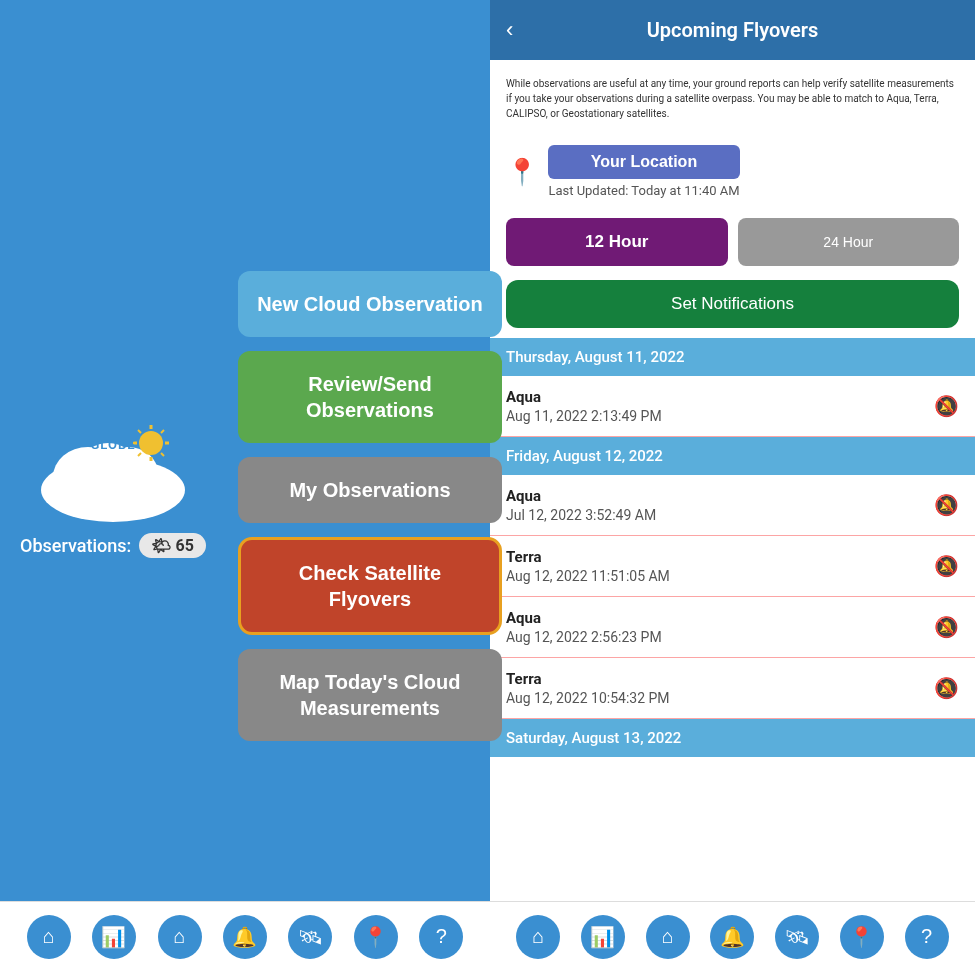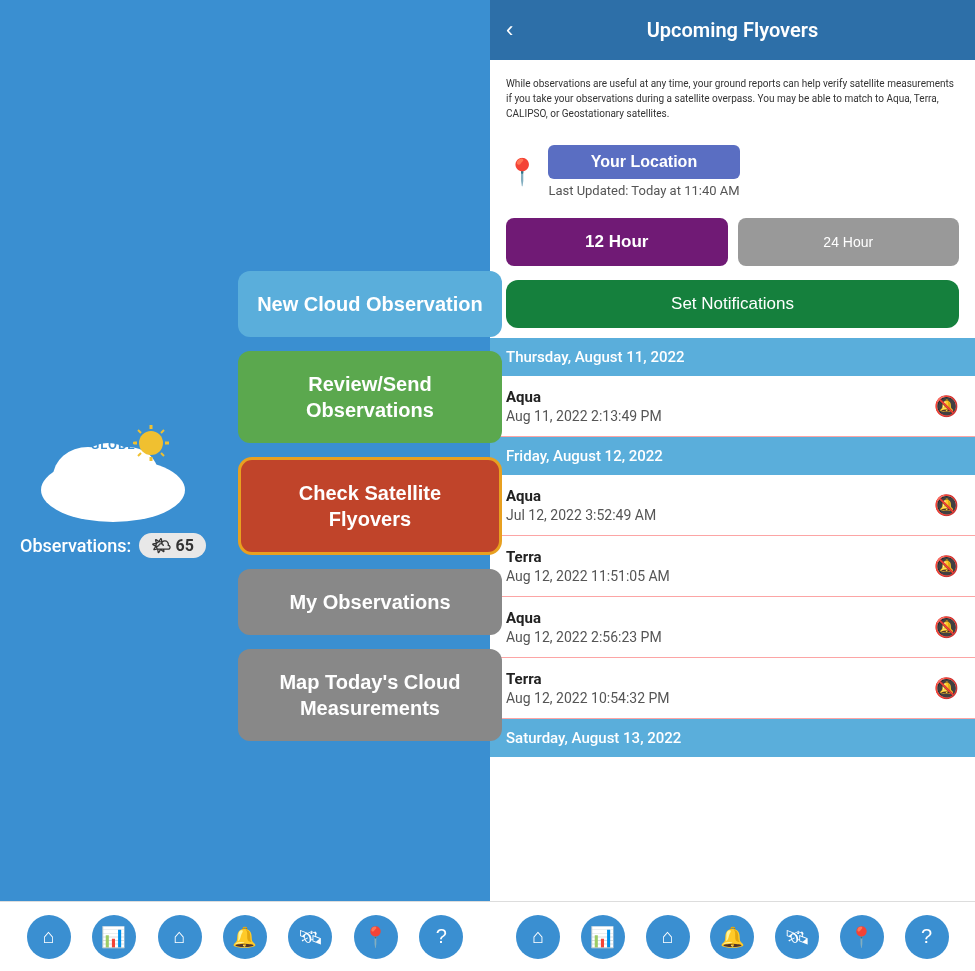--- a/index.html
+++ b/index.html
@@ -348,22 +348,22 @@
       <span class="observations-label">Observations:</span>
       <span class="obs-badge">
         🌤 <span>65</span>
       </span>
     </div>
   </div>
 
   <div class="menu-buttons">
     <button class="menu-btn btn-blue">New Cloud Observation</button>
     <button class="menu-btn btn-green">Review/Send<br>Observations</button>
+    <button class="menu-btn btn-gray">My Observations</button>
     <button class="menu-btn btn-red">Check Satellite Flyovers</button>
-    <button class="menu-btn btn-gray">My Observations</button>
     <button class="menu-btn btn-gray">Map Today's Cloud Measurements</button>
   </div>
 
   <div class="bottom-nav">
     <button class="nav-icon-btn">⌂</button>
     <button class="nav-icon-btn">📊</button>
     <button class="nav-icon-btn">⌂</button>
     <button class="nav-icon-btn">🔔</button>
     <button class="nav-icon-btn">🛰</button>
     <button class="nav-icon-btn">📍</button>

